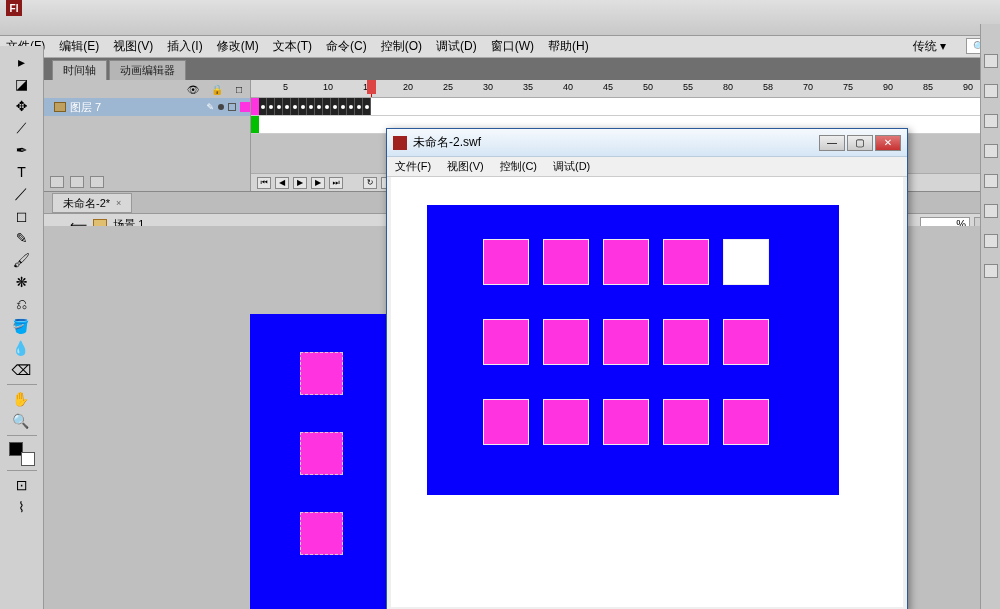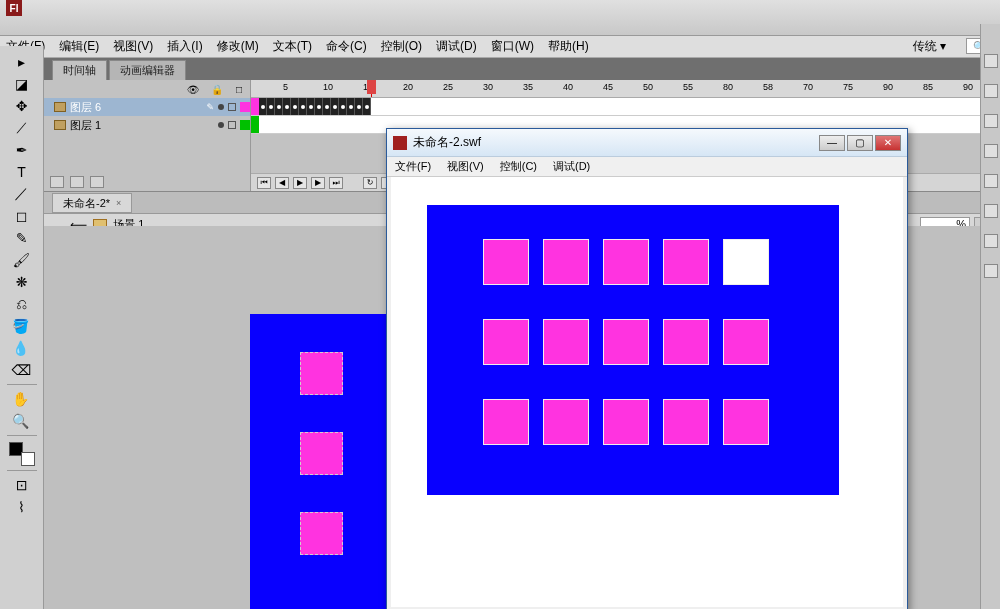--- a/index.html
+++ b/index.html
@@ -163,34 +163,26 @@
 
 <div class="timeline" style="margin-left:44px; margin-right:20px;">
   <div class="layers-panel">
     <div class="layers-head">
       <span>👁</span>
       <span>🔒</span>
       <span>□</span>
     </div>
     <div class="layer-row selected">
       <div class="layer-icon"></div>
-      <span>图层 6</span>
+      <span>图层 7</span>
       <span style="flex:1"></span>
       <span style="font-size:9px">✎</span>
       <div class="dot"></div>
       <div class="lock"></div>
       <div class="sq" style="background:#ff33e0"></div>
-    </div>
-    <div class="layer-row">
-      <div class="layer-icon"></div>
-      <span>图层 1</span>
-      <span style="flex:1"></span>
-      <div class="dot"></div>
-      <div class="lock"></div>
-      <div class="sq" style="background:#00c000"></div>
     </div>
     <div class="layers-foot">
       <div class="foot-btn"></div>
       <div class="foot-btn"></div>
       <div class="foot-btn"></div>
     </div>
   </div>
   <div class="frames-panel">
     <div class="ruler">
       <span class="ruler-tick" style="left:32px">5</span>

